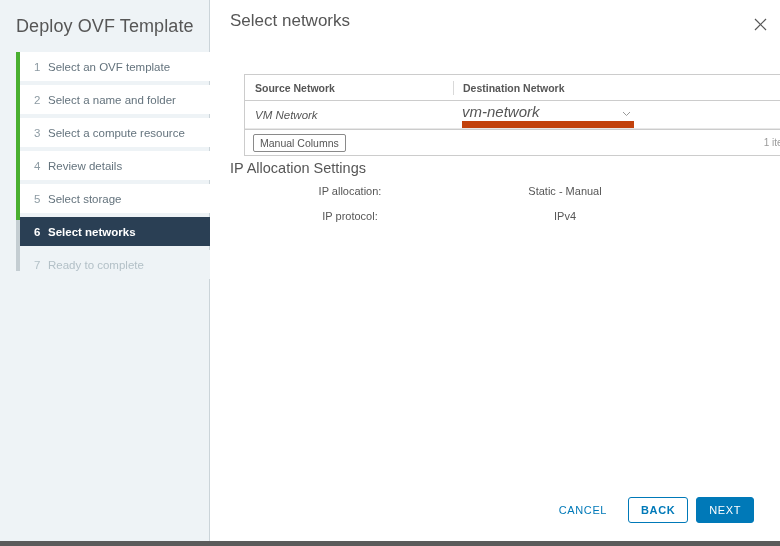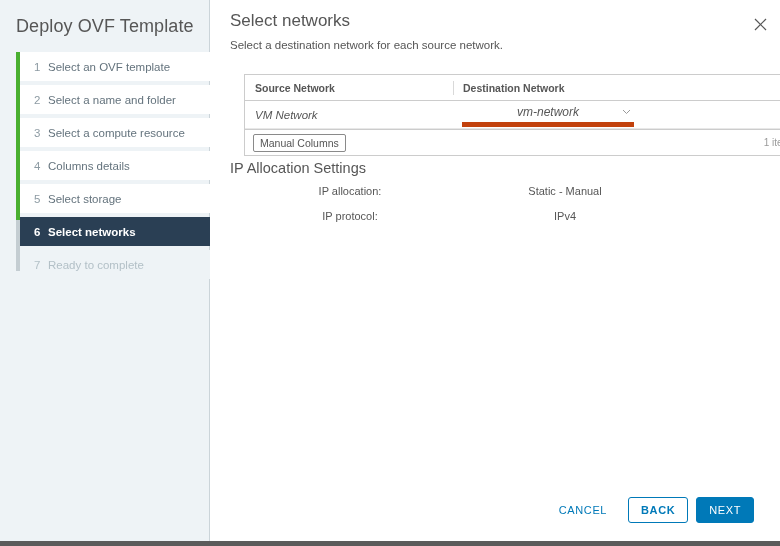--- a/index.html
+++ b/index.html
@@ -198,27 +198,26 @@
   }
   .dg-row .cell-dst {
     flex: 1 1 auto;
     padding-left: 9px;
     box-sizing: border-box;
   }
   .net-select {
     position: relative;
     width: 172px;
     height: 19px;
-    border-bottom: 5px solid #c2410c;
-    display: flex;
-    align-items: center;
-    font-size: 12px;
-    color: #565656;
-    cursor: pointer;
-    justify-content: center;
+    border-bottom: 7px solid #c2410c;
+    display: flex;
+    align-items: center;
+    font-size: 15px;
+    color: #565656;
+    cursor: pointer;
   }
   .net-select .chev {
     position: absolute;
     right: 2px;
     top: 3px;
     color: #9a9a9a;
   }
   .dg-footer {
     display: flex;
     align-items: center;
@@ -359,41 +358,40 @@
       <div class="step">
         <span class="num">2</span>
         <span class="label">Select a name and folder</span>
       </div>
       <div class="step">
         <span class="num">3</span>
         <span class="label">Select a compute resource</span>
       </div>
       <div class="step">
         <span class="num">4</span>
-        <span class="label">Columns details</span>
+        <span class="label">Review details</span>
       </div>
       <div class="step">
         <span class="num">5</span>
         <span class="label">Select storage</span>
       </div>
       <div class="step active">
         <span class="num">6</span>
         <span class="label">Select networks</span>
       </div>
       <div class="step pending">
         <span class="num">7</span>
         <span class="label">Ready to complete</span>
       </div>
     </div>
   </div>
 
   <div class="main">
 
     <div class="page-title">Select networks</div>
-    <div class="page-subtitle">Select a destination network for each source network.</div>
 
     <div class="close-btn">
       <svg width="13" height="13" viewBox="0 0 13 13" aria-hidden="true">
         <line x1="1" y1="1" x2="12" y2="12" stroke="#565656" stroke-width="1.2"></line>
         <line x1="12" y1="1" x2="1" y2="12" stroke="#565656" stroke-width="1.2"></line>
       </svg>
     </div>
 
     <div class="datagrid">
       <div class="dg-body">

